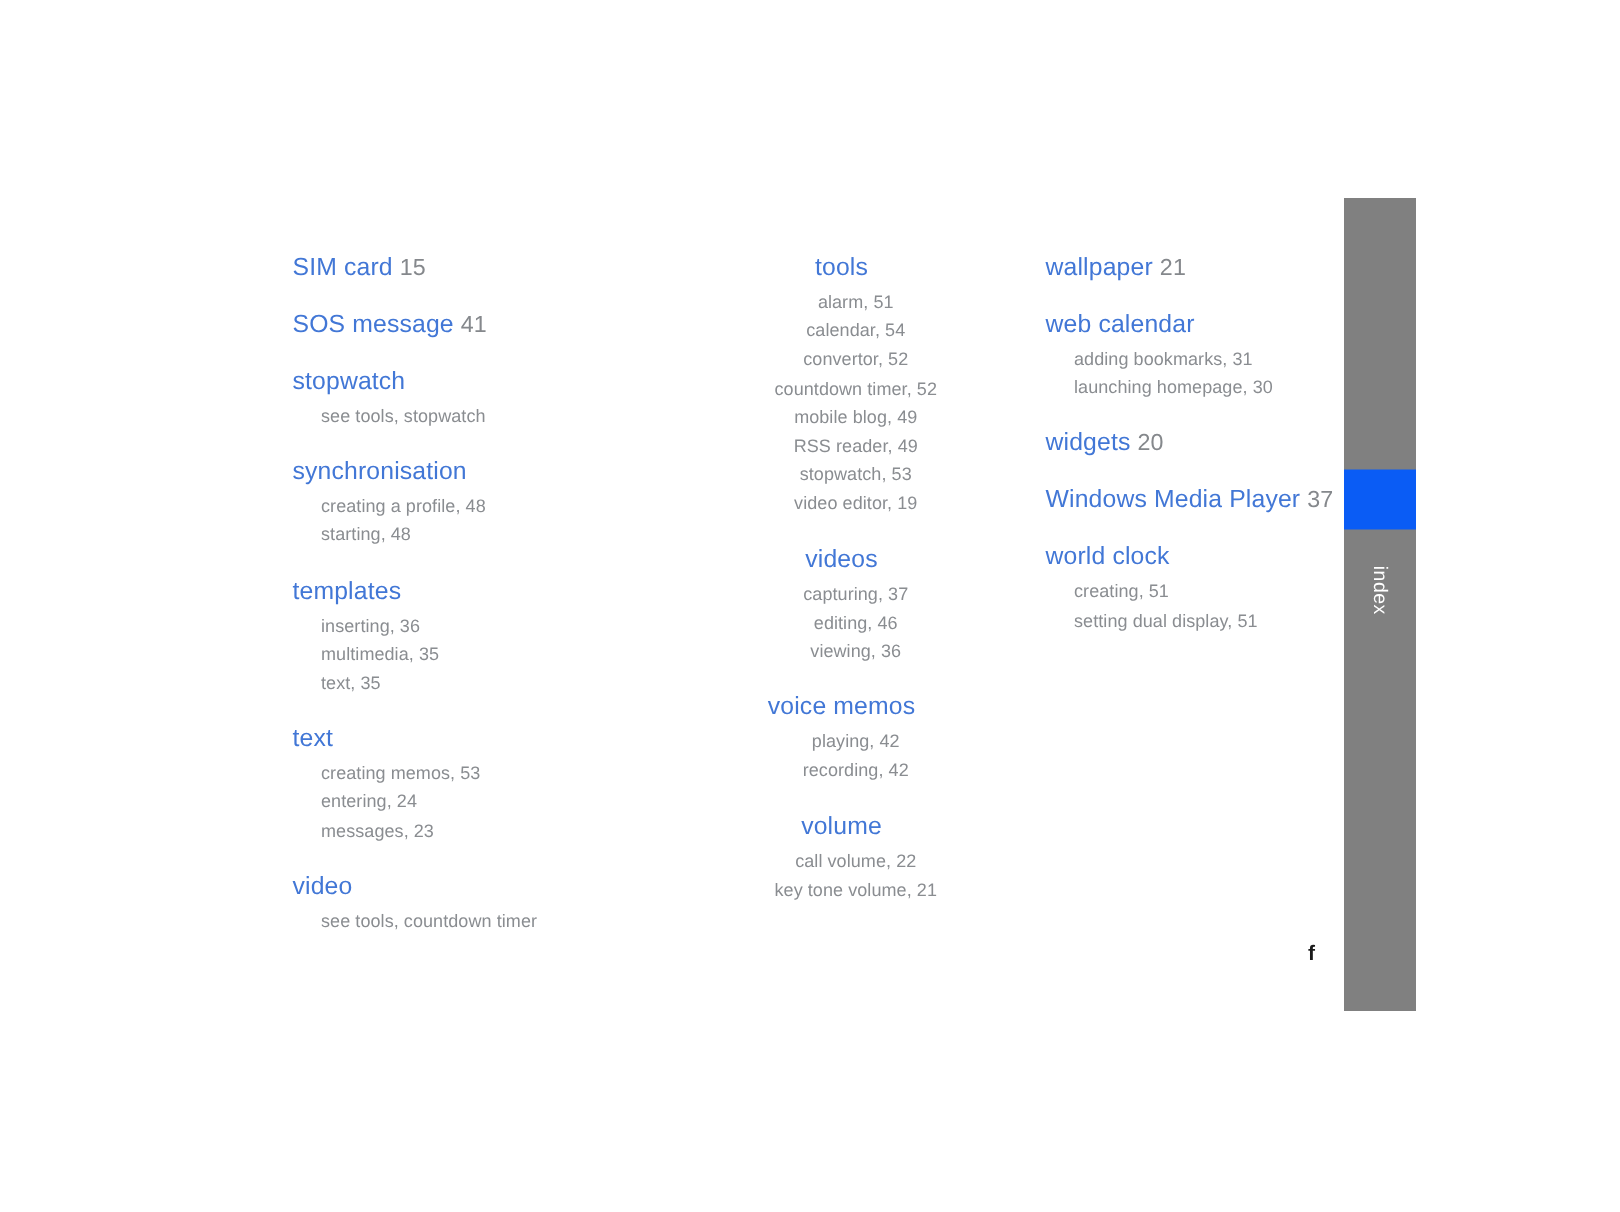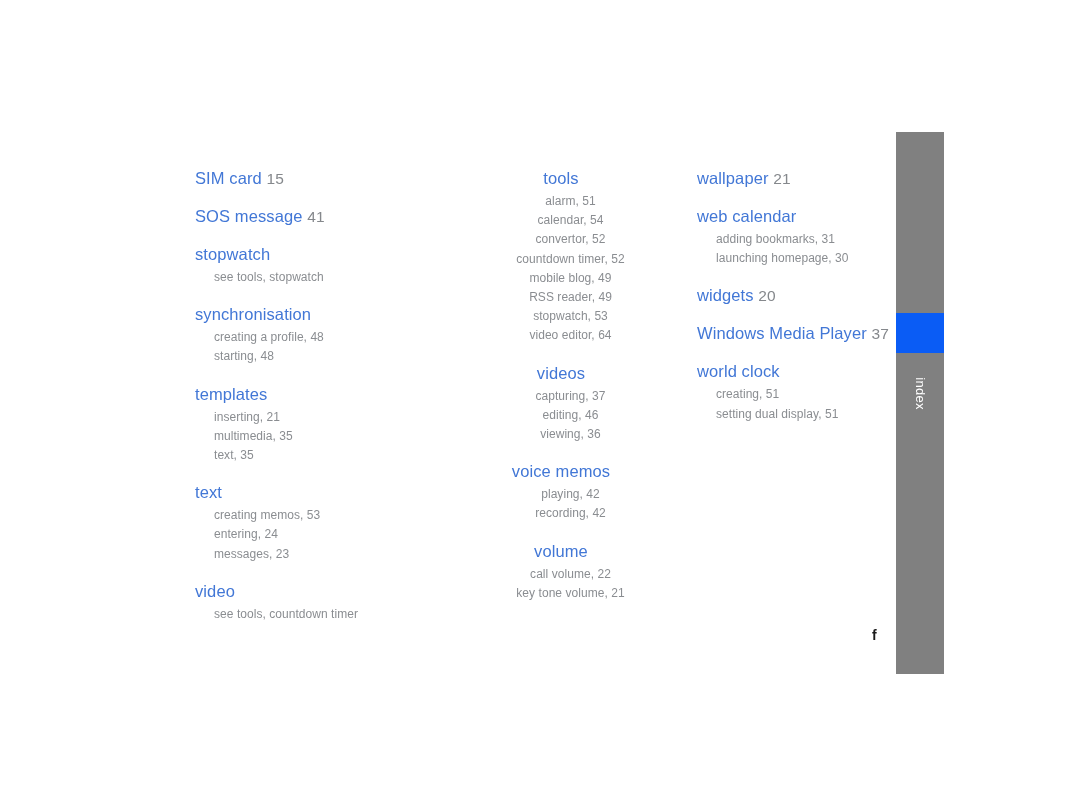--- a/index.html
+++ b/index.html
@@ -143,21 +143,21 @@
         <div class="index-entry">
           <div class="entry-head"><span>synchronisation</span></div>
           <ul class="sub-list">
             <li class="sub-item">creating a profile, 48</li>
             <li class="sub-item">starting, 48</li>
           </ul>
         </div>
         <div class="index-entry">
           <div class="entry-head"><span>templates</span></div>
           <ul class="sub-list">
-            <li class="sub-item">inserting, 21</li>
+            <li class="sub-item">inserting, 36</li>
             <li class="sub-item">multimedia, 35</li>
             <li class="sub-item">text, 35</li>
           </ul>
         </div>
         <div class="index-entry">
           <div class="entry-head"><span>text</span></div>
           <ul class="sub-list">
             <li class="sub-item">creating memos, 53</li>
             <li class="sub-item">entering, 24</li>
             <li class="sub-item">messages, 23</li>
@@ -174,21 +174,21 @@
         <div class="index-entry">
           <div class="entry-head"><span>tools</span></div>
           <ul class="sub-list">
             <li class="sub-item">alarm, 51</li>
             <li class="sub-item">calendar, 54</li>
             <li class="sub-item">convertor, 52</li>
             <li class="sub-item">countdown timer, 52</li>
             <li class="sub-item">mobile blog, 49</li>
             <li class="sub-item">RSS reader, 49</li>
             <li class="sub-item">stopwatch, 53</li>
-            <li class="sub-item">video editor, 64</li>
+            <li class="sub-item">video editor, 19</li>
           </ul>
         </div>
         <div class="index-entry">
           <div class="entry-head"><span>videos</span></div>
           <ul class="sub-list">
             <li class="sub-item">capturing, 37</li>
             <li class="sub-item">editing, 46</li>
             <li class="sub-item">viewing, 36</li>
           </ul>
         </div>

